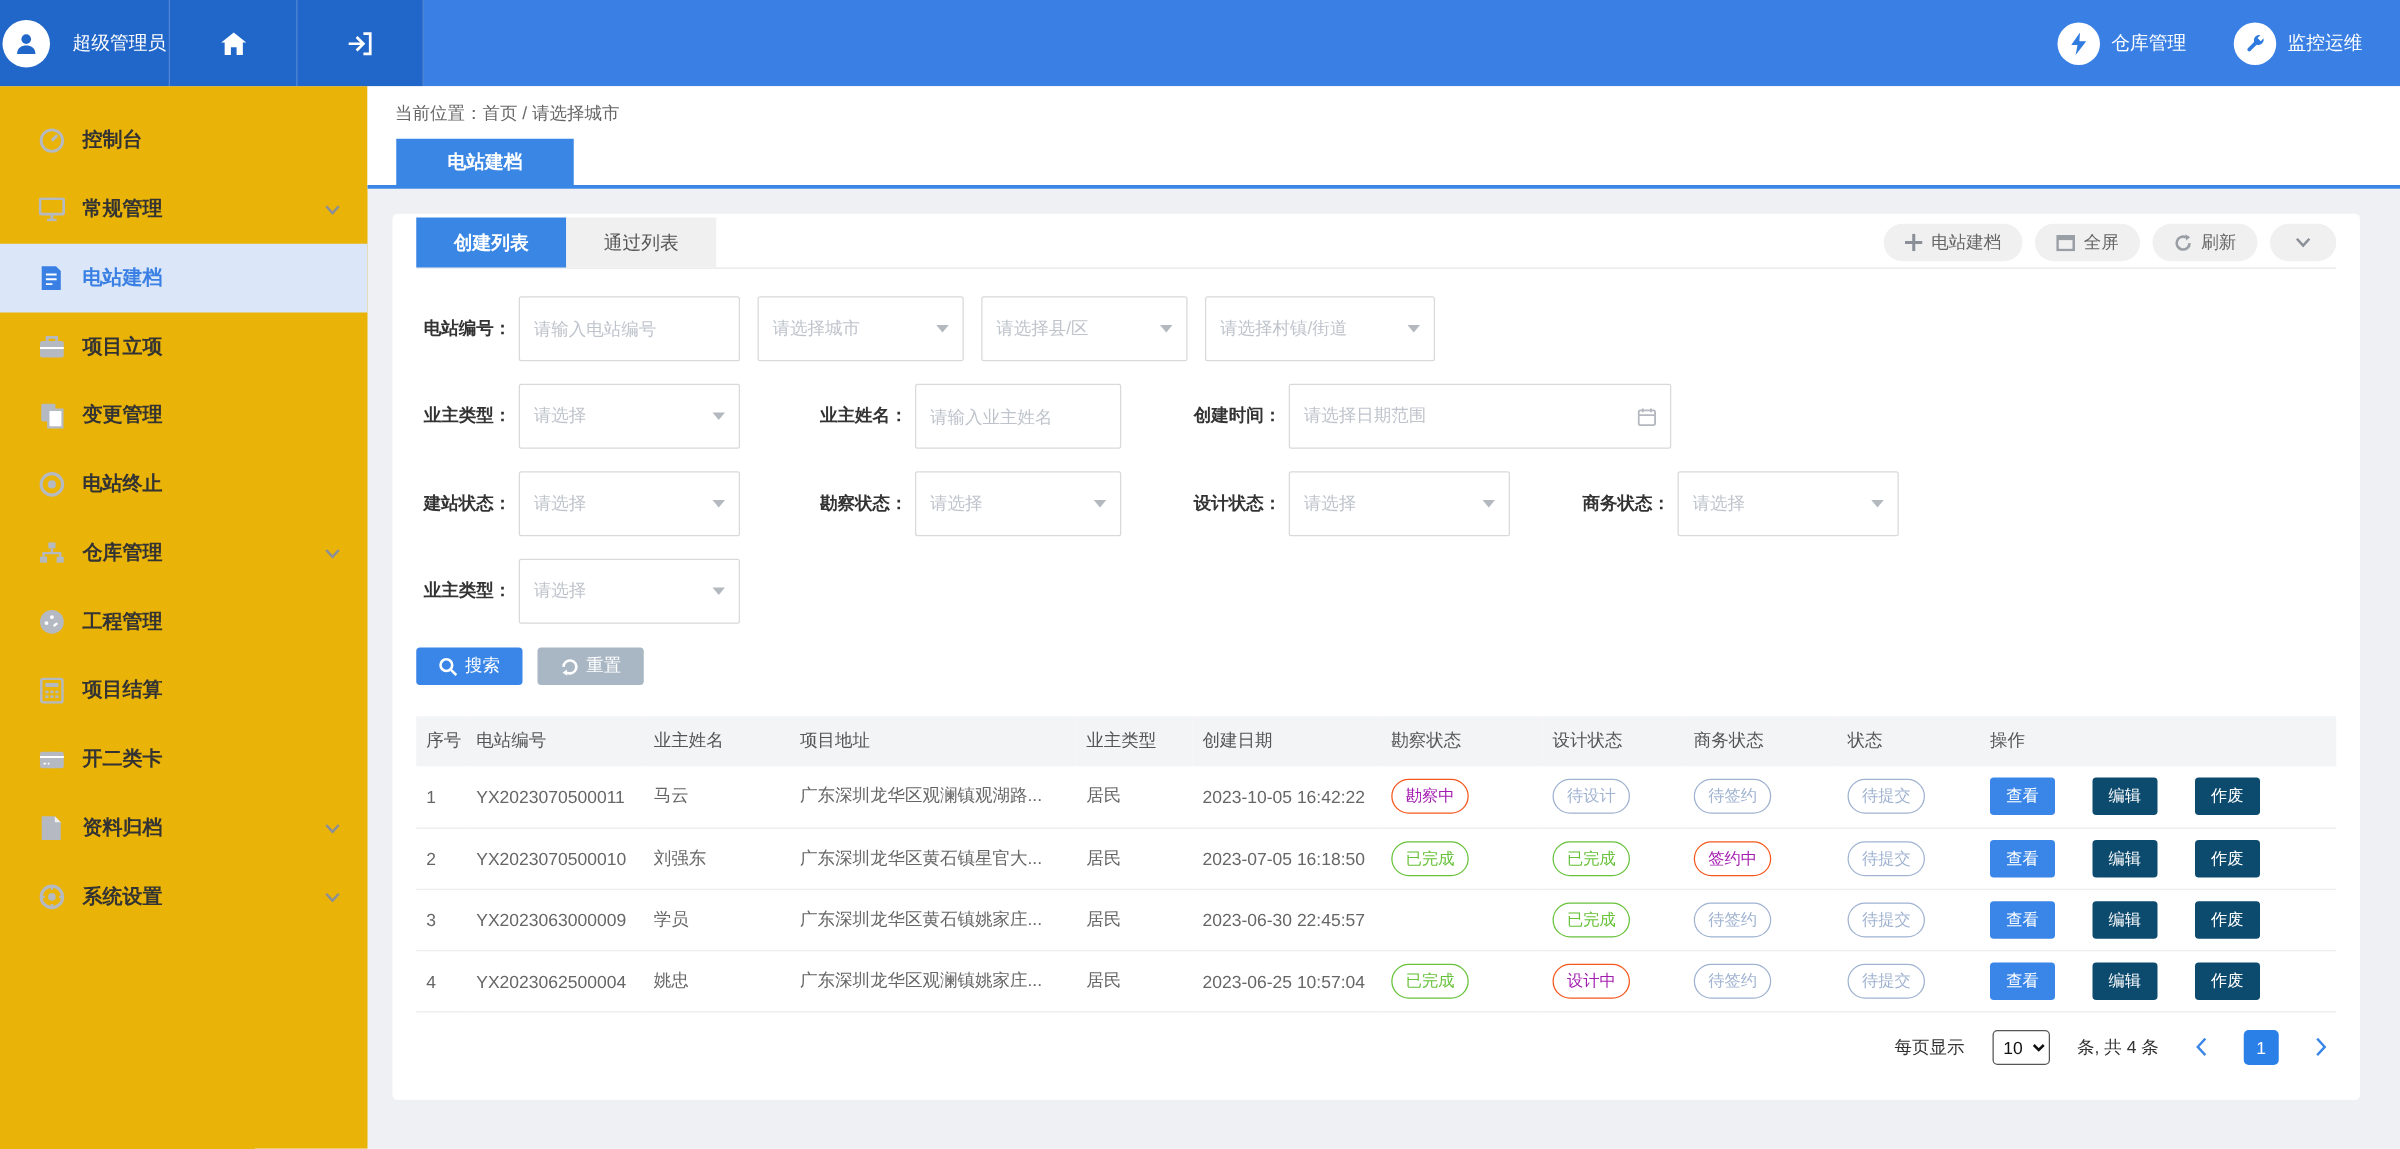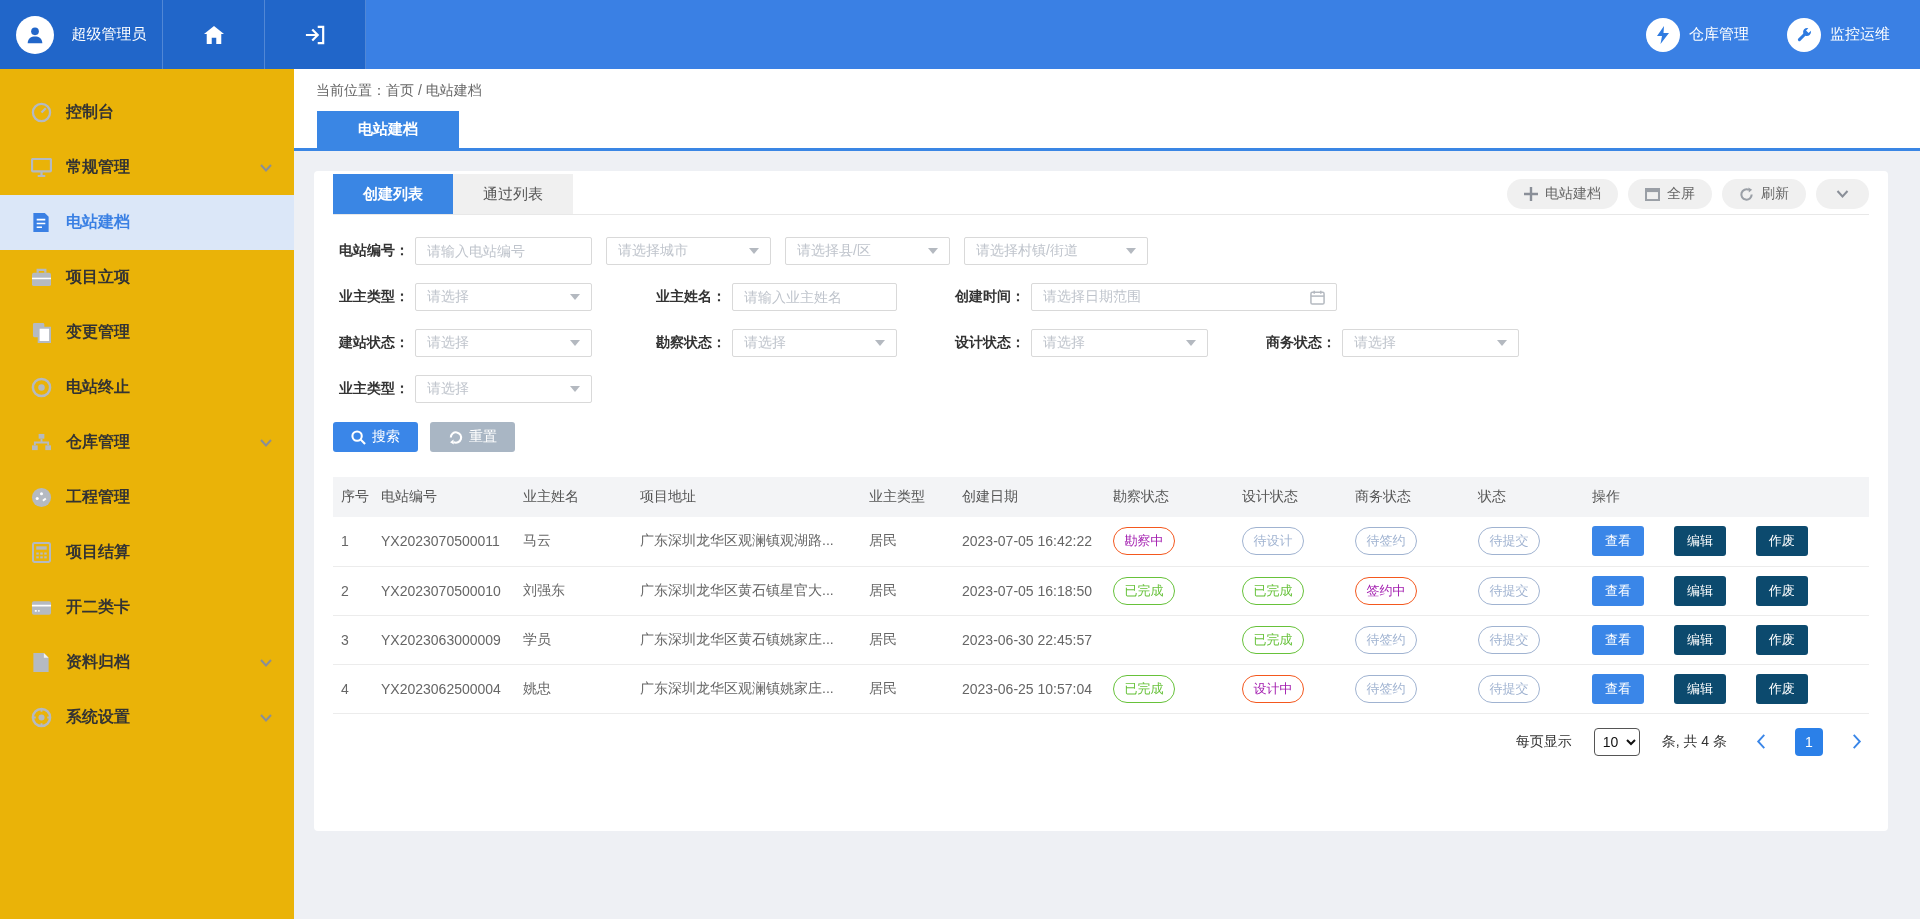--- a/index.html
+++ b/index.html
@@ -11,21 +11,21 @@
   .header { height:69px; background:#3a80e4; display:flex; align-items:stretch; flex-shrink:0; color:#fff; }
   .logo-area { width:294px; display:flex; align-items:center; padding-left:16px; flex-shrink:0; }
   .logo-mark { width:44px; height:36px; margin-right:10px; flex-shrink:0; }
   .logo-text-block { display:flex; flex-direction:column; line-height:1; }
   .logo-title { font-size:23px; font-weight:bold; letter-spacing:2px; }
   .logo-sub { font-size:10px; margin-top:4px; letter-spacing:1px; opacity:.95; }
   .logo-divider { width:1px; height:26px; background:rgba(255,255,255,.6); margin:0 10px 0 12px; }
   .portal-label { font-size:16px; }
   .dark-group { display:flex; align-items:stretch; background:#2166c9; }
   .dark-cell { display:flex; align-items:center; justify-content:center; border-right:1px solid rgba(255,255,255,.22); cursor:pointer; }
-  .cell-user { width:163px; gap:18px; }
+  .cell-user { width:136px; gap:18px; }
   .cell-home { width:102px; }
   .cell-logout { width:101px; }
   .avatar-circle { width:38px; height:38px; border-radius:50%; background:#fff; display:flex; align-items:center; justify-content:center; }
   .user-name { font-size:15px; }
   .hdr-spacer { flex:1; }
   .hdr-right { display:flex; align-items:center; gap:38px; padding-right:30px; }
   .hdr-right-item { display:flex; align-items:center; gap:9px; cursor:pointer; }
   .round-icon { width:34px; height:34px; border-radius:50%; background:#fff; display:flex; align-items:center; justify-content:center; }
   .hdr-right-label { font-size:15px; }
 
@@ -54,21 +54,21 @@
   .tabs-spacer { flex:1; }
   .toolbar { display:flex; align-items:center; gap:10px; margin-top:5px; }
   .pill { height:30px; border-radius:15px; background:#f0f0f0; color:#666; font-size:14px; display:flex; align-items:center; justify-content:center; gap:7px; padding:0 17px; cursor:pointer; }
   .pill svg { flex-shrink:0; }
 
   
   .filters { margin-top:22px; }
   .f-row { display:flex; align-items:center; margin-bottom:18px; }
   .fg { display:flex; align-items:center; }
   .lbl { width:76px; text-align:right; margin-right:6px; font-size:14px; font-weight:600; color:#333; white-space:nowrap; }
-  .ctl { height:28px; border:1px solid #d9d9d9; border-radius:2px; background:#fff; display:flex; align-items:center; padding:0 11px; font-size:14px; color:#bfc4cc; position:relative; }
+  .ctl { height:52px; border:1px solid #d9d9d9; border-radius:2px; background:#fff; display:flex; align-items:center; padding:0 11px; font-size:14px; color:#bfc4cc; position:relative; }
   input.ctl { color:#333; outline:none; }
   input.ctl::placeholder { color:#bfc4cc; }
   .sel { justify-content:space-between; cursor:pointer; }
   .sel .ph { overflow:hidden; white-space:nowrap; }
   .caret-down { width:0; height:0; border-left:5px solid transparent; border-right:5px solid transparent; border-top:6px solid #b4b9c0; flex-shrink:0; margin-left:6px; }
   .w177{width:177px} .w165{width:165px} .w184{width:184px} .w306{width:306px}
   .ml58{margin-left:58px} .ml52{margin-left:52px} .ml14{margin-left:14px}
   .date-ctl { justify-content:space-between; cursor:pointer; }
 
   .btn-row { display:flex; align-items:center; gap:12px; margin-top:19px; }
@@ -296,21 +296,21 @@
         <svg class="side-chevron" viewBox="0 0 12 8">
             <path d="M1 1 L6 6.5 L11 1" stroke="#8a8f98" stroke-width="2" fill="none"></path>
           </svg>
       </div>
 
     </div>
 
     <div class="content">
       <div class="topbar">
         <div class="breadcrumb">
-          <span>当前位置：</span><span>首页 / 电站建档</span>
+          <span>当前位置：</span><span>首页 / 请选择城市</span>
         </div>
         <div class="page-tab">电站建档</div>
         <div class="blue-underline"></div>
       </div>
 
       <div class="gray-area">
         <div class="card">
 
           <div class="tabs-row">
             <div class="tab active">创建列表</div>
@@ -478,21 +478,21 @@
                 <th>操作</th>
               </tr>
             </thead>
             <tbody>
               <tr>
                 <td class="c-idx">1</td>
                 <td>YX2023070500011</td>
                 <td>马云</td>
                 <td>广东深圳龙华区观澜镇观湖路...</td>
                 <td>居民</td>
-                <td>2023-07-05 16:42:22</td>
+                <td>2023-10-05 16:42:22</td>
                 <td><span class="badge orange">勘察中</span></td>
                 <td><span class="badge steel">待设计</span></td>
                 <td><span class="badge steel">待签约</span></td>
                 <td><span class="badge steel">待提交</span></td>
                 <td>
                   <button class="op-btn op-view">查看</button>
                   <button class="op-btn op-edit">编辑</button>
                   <button class="op-btn op-void">作废</button>
                 </td>
               </tr>

